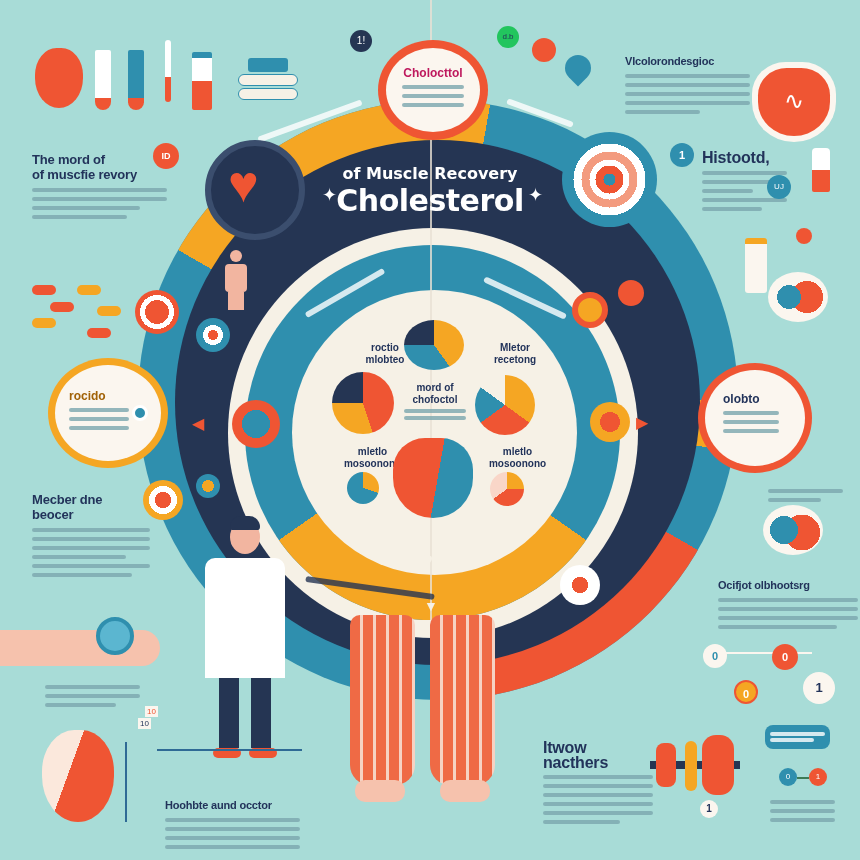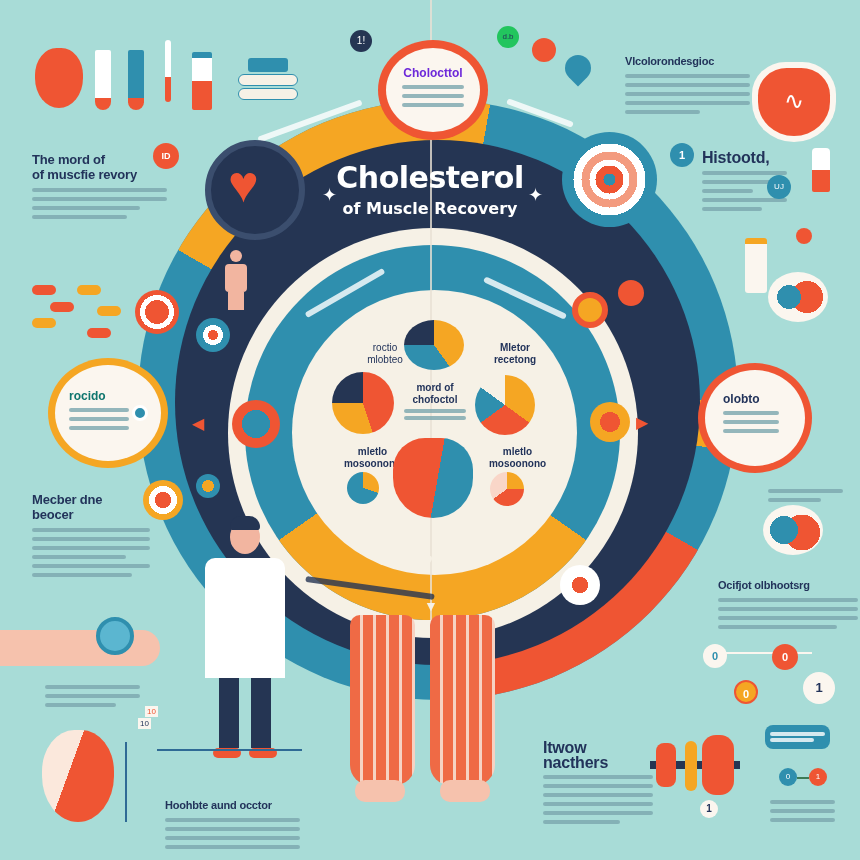--- a/index.html
+++ b/index.html
@@ -22,51 +22,51 @@
 <div class="circle" style="left:175px;top:140px;width:525px;height:525px;background:#253553"></div>
 <div class="circle" style="left:228px;top:228px;width:410px;height:410px;background:#f6f1e6"></div>
 <div class="circle" style="left:245px;top:245px;width:375px;height:375px;background:#2f8fae"></div>
 
 <div class="circle" style="left:245px;top:245px;width:375px;height:375px;background:conic-gradient(from 125deg,#f5a623 0deg 110deg,transparent 110deg 360deg)"></div>
 <div class="circle" style="left:292px;top:290px;width:285px;height:285px;background:#f6f1e6"></div>
 
 <div class="abs" style="left:430px;top:0;width:2px;height:620px;background:#e8e1d5;opacity:.8"></div>
 
 <div class="abs" style="left:300px;top:160px;width:260px;text-align:center">
+  <div style="font-size:16px;font-weight:700;color:#fff;font-family:'DejaVu Sans',sans-serif;margin-top:4px">of Muscle Recovery</div>
   <div style="font-size:30px;font-weight:700;color:#fff;font-family:'DejaVu Sans',sans-serif;letter-spacing:-0.5px">Cholesterol</div>
-  <div style="font-size:16px;font-weight:700;color:#fff;font-family:'DejaVu Sans',sans-serif;margin-top:4px">of Muscle Recovery</div>
 </div>
 <div class="stars" style="left:322px;top:184px">✦</div>
 <div class="stars" style="left:528px;top:184px">✦</div>
 
 <div class="abs" style="left:255px;top:118px;width:110px;height:6px;background:#fff;opacity:.8;transform:rotate(-20deg);border-radius:3px"></div>
 <div class="abs" style="left:505px;top:110px;width:70px;height:6px;background:#fff;opacity:.8;transform:rotate(20deg);border-radius:3px"></div>
 <div class="abs" style="left:300px;top:290px;width:90px;height:6px;background:#fff;opacity:.8;transform:rotate(-30deg);border-radius:3px"></div>
 <div class="abs" style="left:480px;top:295px;width:90px;height:6px;background:#fff;opacity:.8;transform:rotate(25deg);border-radius:3px"></div>
 <div class="abs" style="left:305px;top:585px;width:130px;height:6px;background:#253553;opacity:.8;transform:rotate(8deg);border-radius:3px"></div>
 
 <div class="circle" style="left:378px;top:40px;width:110px;height:100px;background:#ef5533;padding:8px">
   <div style="width:100%;height:100%;border-radius:50%;background:#fbf6ef;padding-top:18px;text-align:center">
-    <div style="font-size:12px;font-weight:700;color:#6d28d9">Cholocttol</div>
+    <div style="font-size:12px;font-weight:700;color:#be185d">Cholocttol</div>
     <div style="width:62px;margin:4px auto">
         <div class="body-line"></div>
         <div class="body-line"></div>
         <div class="body-line"></div>
       </div>
   </div>
 </div>
 
 <div class="circle" style="left:205px;top:140px;width:100px;height:100px;background:#253553;border:6px solid #3b4e6e"></div>
 <div class="abs" style="left:228px;top:158px;font-size:52px;color:#ef5533;line-height:1">♥</div>
 
 <div class="circle" style="left:562px;top:132px;width:95px;height:95px;background:radial-gradient(circle,#2f8fae 0 6px,#ef5533 6px 14px,#fff 14px 20px,#f39b7f 20px 28px,#fff 28px 36px,#2f8fae 36px)"></div>
 
 <div class="circle" style="left:48px;top:358px;width:120px;height:110px;background:#f5a623;padding:7px">
   <div style="width:100%;height:100%;border-radius:50%;background:#fbf6ef;padding-top:24px;padding-left:14px">
-    <div style="font-size:12px;font-weight:700;color:#0f766e">rocido</div>
+    <div style="font-size:12px;font-weight:700;color:#a16207">rocido</div>
     <div style="width:60px">
         <div class="body-line"></div>
         <div class="body-line"></div>
         <div class="body-line"></div>
       </div>
   </div>
 </div>
 <div class="circle" style="left:132px;top:405px;width:16px;height:16px;background:#2f8fae;border:3px solid #fff"></div>
 
 <div class="circle" style="left:698px;top:363px;width:114px;height:110px;background:#ef5533;padding:7px">
@@ -91,21 +91,21 @@
 <div class="circle" style="left:560px;top:565px;width:40px;height:40px;background:radial-gradient(circle,#ef5533 0 8px,#fff 8px)"></div>
 <div class="circle" style="left:196px;top:318px;width:34px;height:34px;background:radial-gradient(circle,#ef5533 0 5px,#fff 5px 10px,#2f8fae 10px)"></div>
 <div class="circle" style="left:196px;top:474px;width:24px;height:24px;background:radial-gradient(circle,#f5a623 0 6px,#2f8fae 6px)"></div>
 
 <div class="abs" style="left:225px;top:250px;width:22px;height:60px">
   <div style="width:12px;height:12px;border-radius:50%;background:#f2b5a0;margin:0 auto"></div>
   <div style="width:22px;height:28px;background:#f2b5a0;border-radius:4px;margin-top:2px"></div>
   <div style="width:16px;height:18px;background:#f2b5a0;margin:0 auto"></div>
 </div>
 
-<div class="abs" style="left:340px;top:342px;width:90px;text-align:center;font-size:10px;font-weight:400;color:#22335a;line-height:12px">
+<div class="abs" style="left:340px;top:342px;width:90px;text-align:center;font-size:10px;font-weight:700;color:#22335a;line-height:12px">
   <div>roctio</div>
   <div>mlobteo</div>
 </div>
 <div class="abs" style="left:475px;top:342px;width:80px;text-align:center;font-size:10px;font-weight:700;color:#22335a;line-height:12px">
   <div>Mletor</div>
   <div>recetong</div>
 </div>
 <div class="abs" style="left:400px;top:382px;width:70px;text-align:center;font-size:10px;font-weight:700;color:#22335a;line-height:12px">
   <div>mord of</div>
   <div>chofoctol</div>

